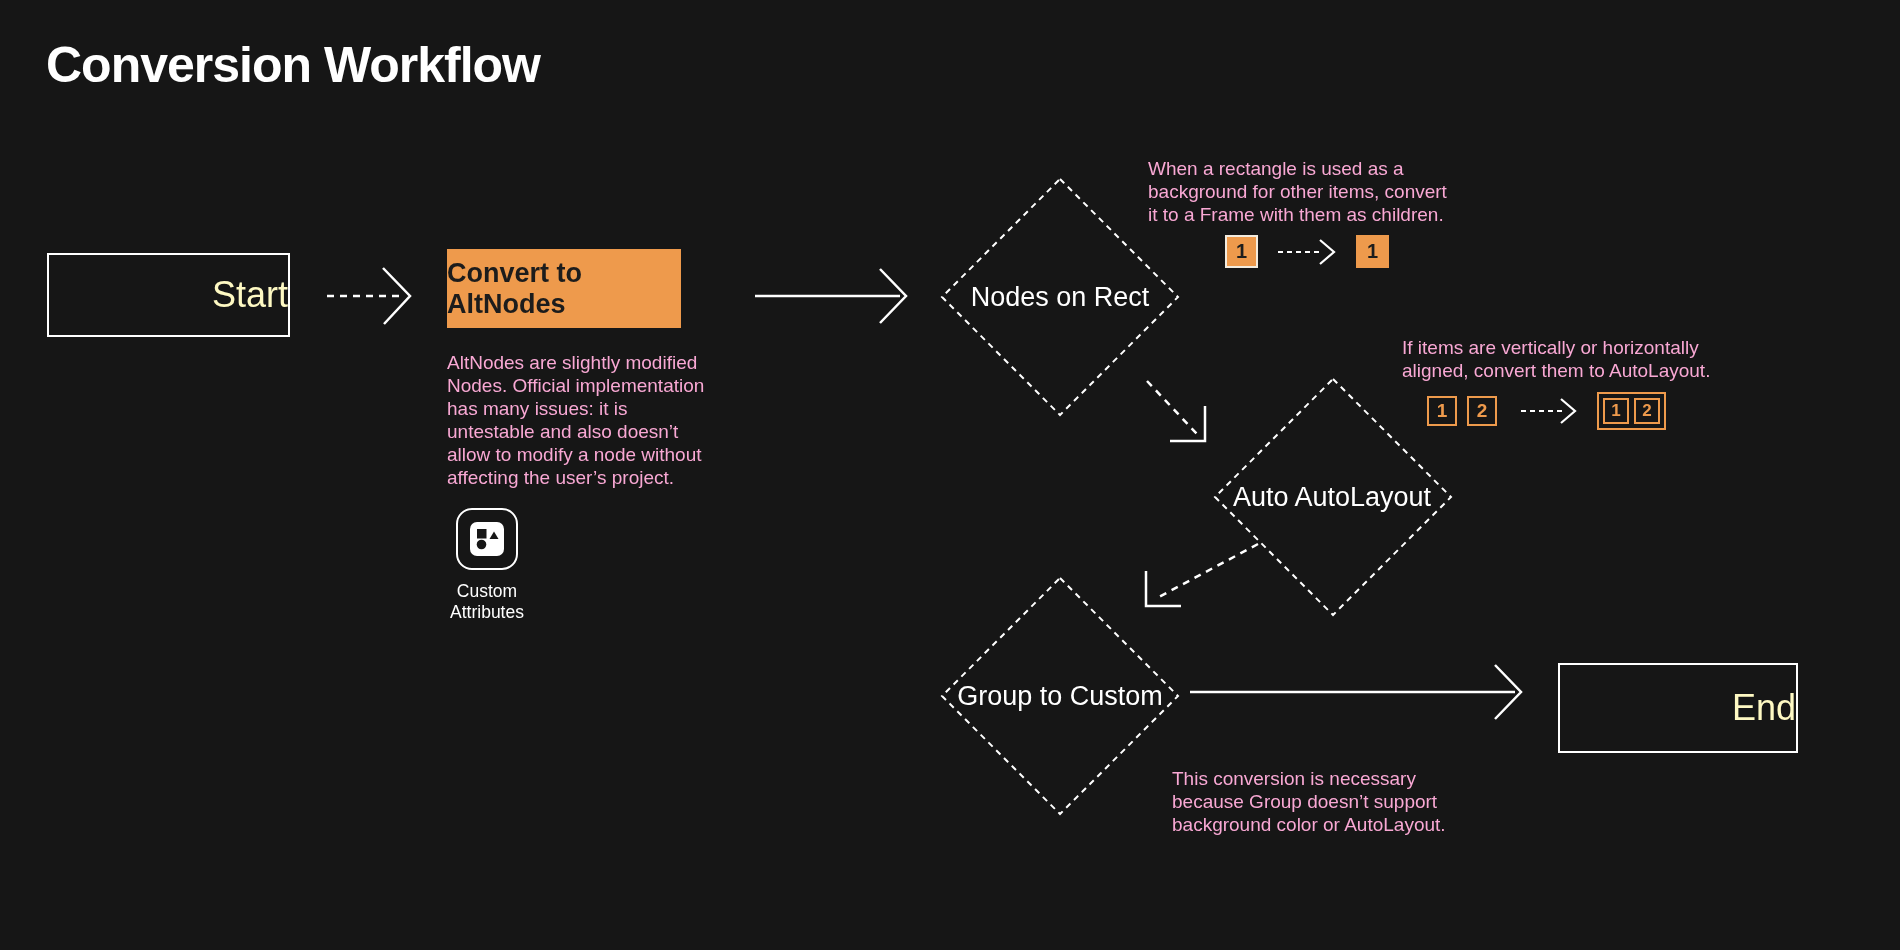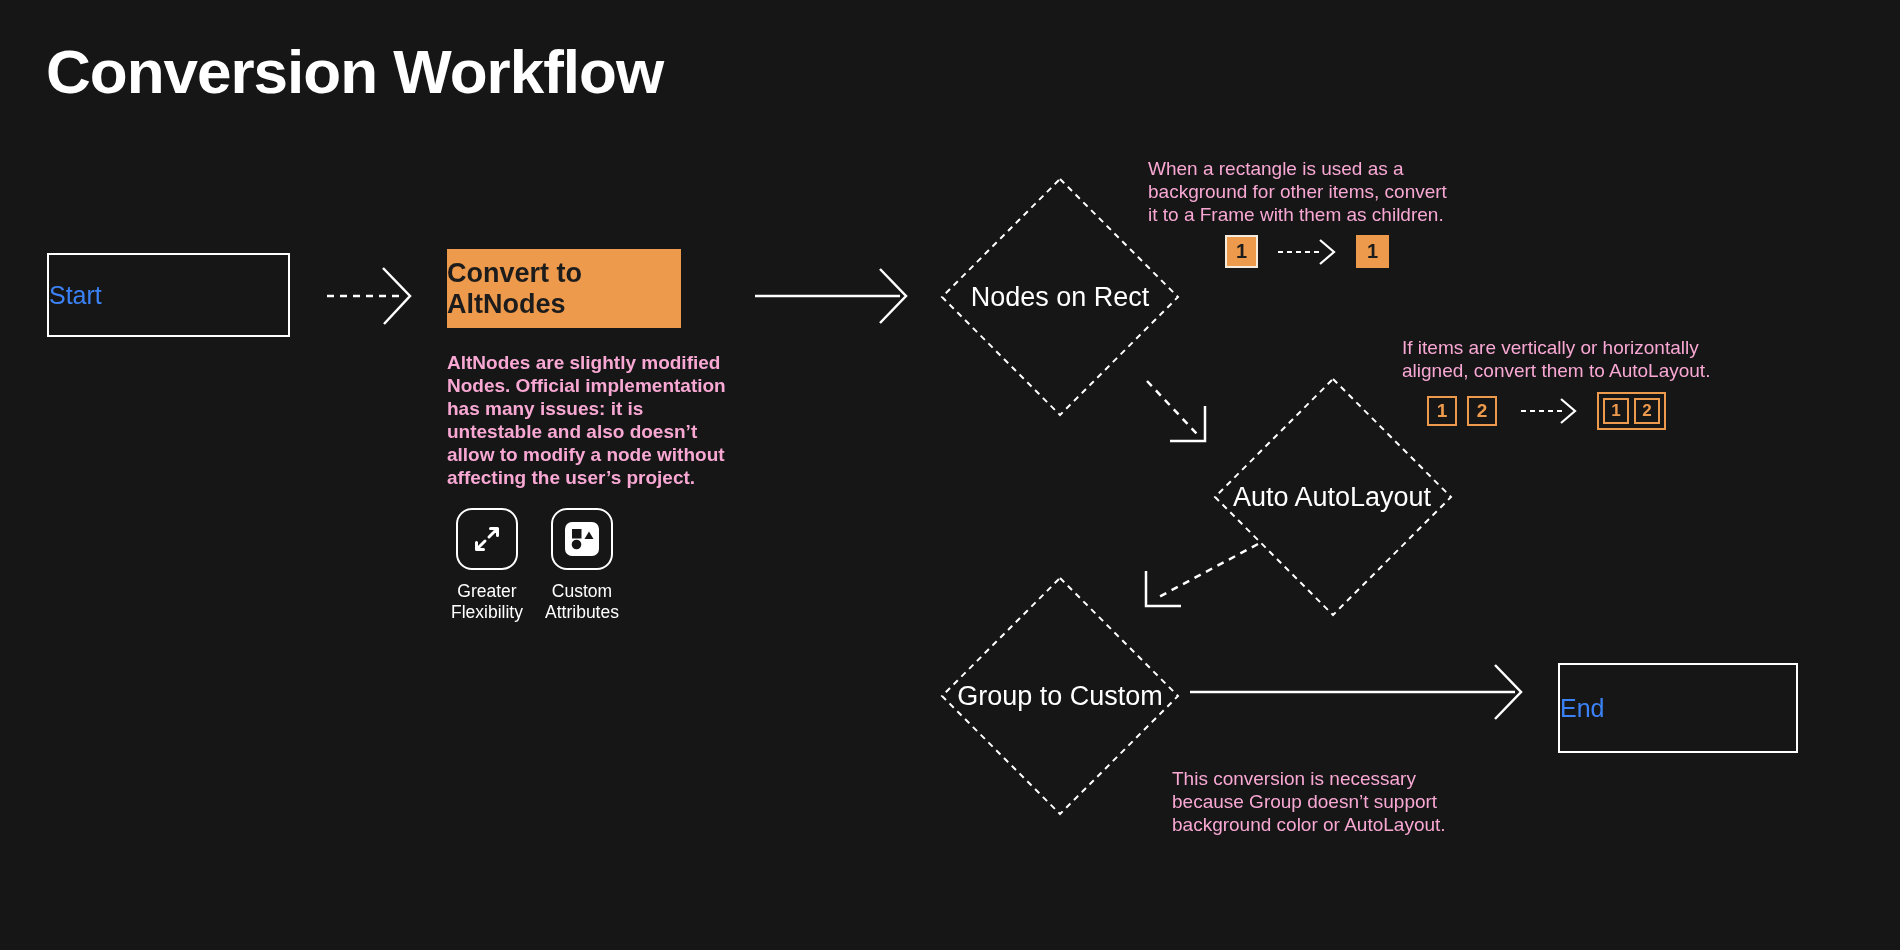--- a/index.html
+++ b/index.html
@@ -2,37 +2,37 @@
 <html><head>
 <meta charset="utf-8">
 <style>
   html,body{margin:0;padding:0;background:#161616;}
   body{
     position:relative;width:1900px;height:950px;overflow:hidden;
     font-family:"Liberation Sans","DejaVu Sans",sans-serif;color:#fff;
   }
   .abs{position:absolute;}
   .title{
-    left:46px;top:36px;font-size:62px;font-weight:700;letter-spacing:-1px;color:#fff;
+    left:46px;top:36px;font-size:50px;font-weight:700;letter-spacing:-1px;color:#fff;
   }
   #connectors{left:0;top:0;width:1900px;height:950px;pointer-events:none;}
   .rect-node{
-    border:2px solid #fff;display:flex;align-items:center;justify-content:flex-start;
-    font-size:25px;color:#3b82f6;background:transparent;box-sizing:border-box;
+    border:2px solid #fff;display:flex;align-items:center;justify-content:flex-end;
+    font-size:36px;color:#fef9c3;background:transparent;box-sizing:border-box;
   }
   .node-start{left:47px;top:253px;width:243px;height:84px;}
   .node-end{left:1558px;top:650px;width:240px;height:90px;margin-top:13px;}
   .node-convert{
     left:447px;top:249px;width:234px;height:79px;background:#EE9A4C;color:#1c1c1c;
     display:flex;align-items:center;justify-content:center;font-size:27px;font-weight:700;
   }
   .note{
     font-size:19px;line-height:23px;color:#f9a8d4;white-space:pre-line;
   }
-  .note-convert{left:447px;top:351px;font-weight:bold;}
+  .note-convert{left:447px;top:351px;}
   .note-rect{left:1148px;top:157px;}
   .note-auto{left:1402px;top:336px;}
   .note-group{left:1172px;top:767px;}
   .diamond-label{
     text-align:center;font-size:27px;color:#fff;
   }
   .label-d1{left:960px;top:282px;width:200px;}
   .label-d2{left:1212px;top:482px;width:240px;}
   .label-d3{left:950px;top:681px;width:220px;}
   .features{left:441px;top:508px;display:flex;gap:3px;}
@@ -116,30 +116,20 @@
 <div class="abs note note-convert">AltNodes are slightly modified
 Nodes. Official implementation
 has many issues: it is
 untestable and also doesn’t
 allow to modify a node without
 affecting the user’s project.</div>
 
 <div class="abs features">
   <div class="feature">
     <div class="feature-iconbox">
-      <svg width="32" height="32" viewBox="0 0 32 32" fill="none" stroke="#fff" stroke-width="3" stroke-linecap="round" stroke-linejoin="round">
-        <path d="M14 18 L5.5 26.5 M5.5 26.5 v-7 M5.5 26.5 h7"></path>
-        <path d="M18 14 L26.5 5.5 M26.5 5.5 h-7 M26.5 5.5 v7"></path>
-      </svg>
-    </div>
-    <div class="feature-label">Greater
-Flexibility</div>
-  </div>
-  <div class="feature">
-    <div class="feature-iconbox">
       <svg width="34" height="34" viewBox="0 0 34 34">
         <rect x="0" y="0" width="34" height="34" rx="7" fill="#fff"></rect>
         <rect x="7" y="7" width="9.5" height="9.5" fill="#161616"></rect>
         <path d="M24 9.5 L28.5 17 H19.5 Z" fill="#161616"></path>
         <circle cx="11.5" cy="22.5" r="4.8" fill="#161616"></circle>
       </svg>
     </div>
     <div class="feature-label">Custom
 Attributes</div>
   </div>

